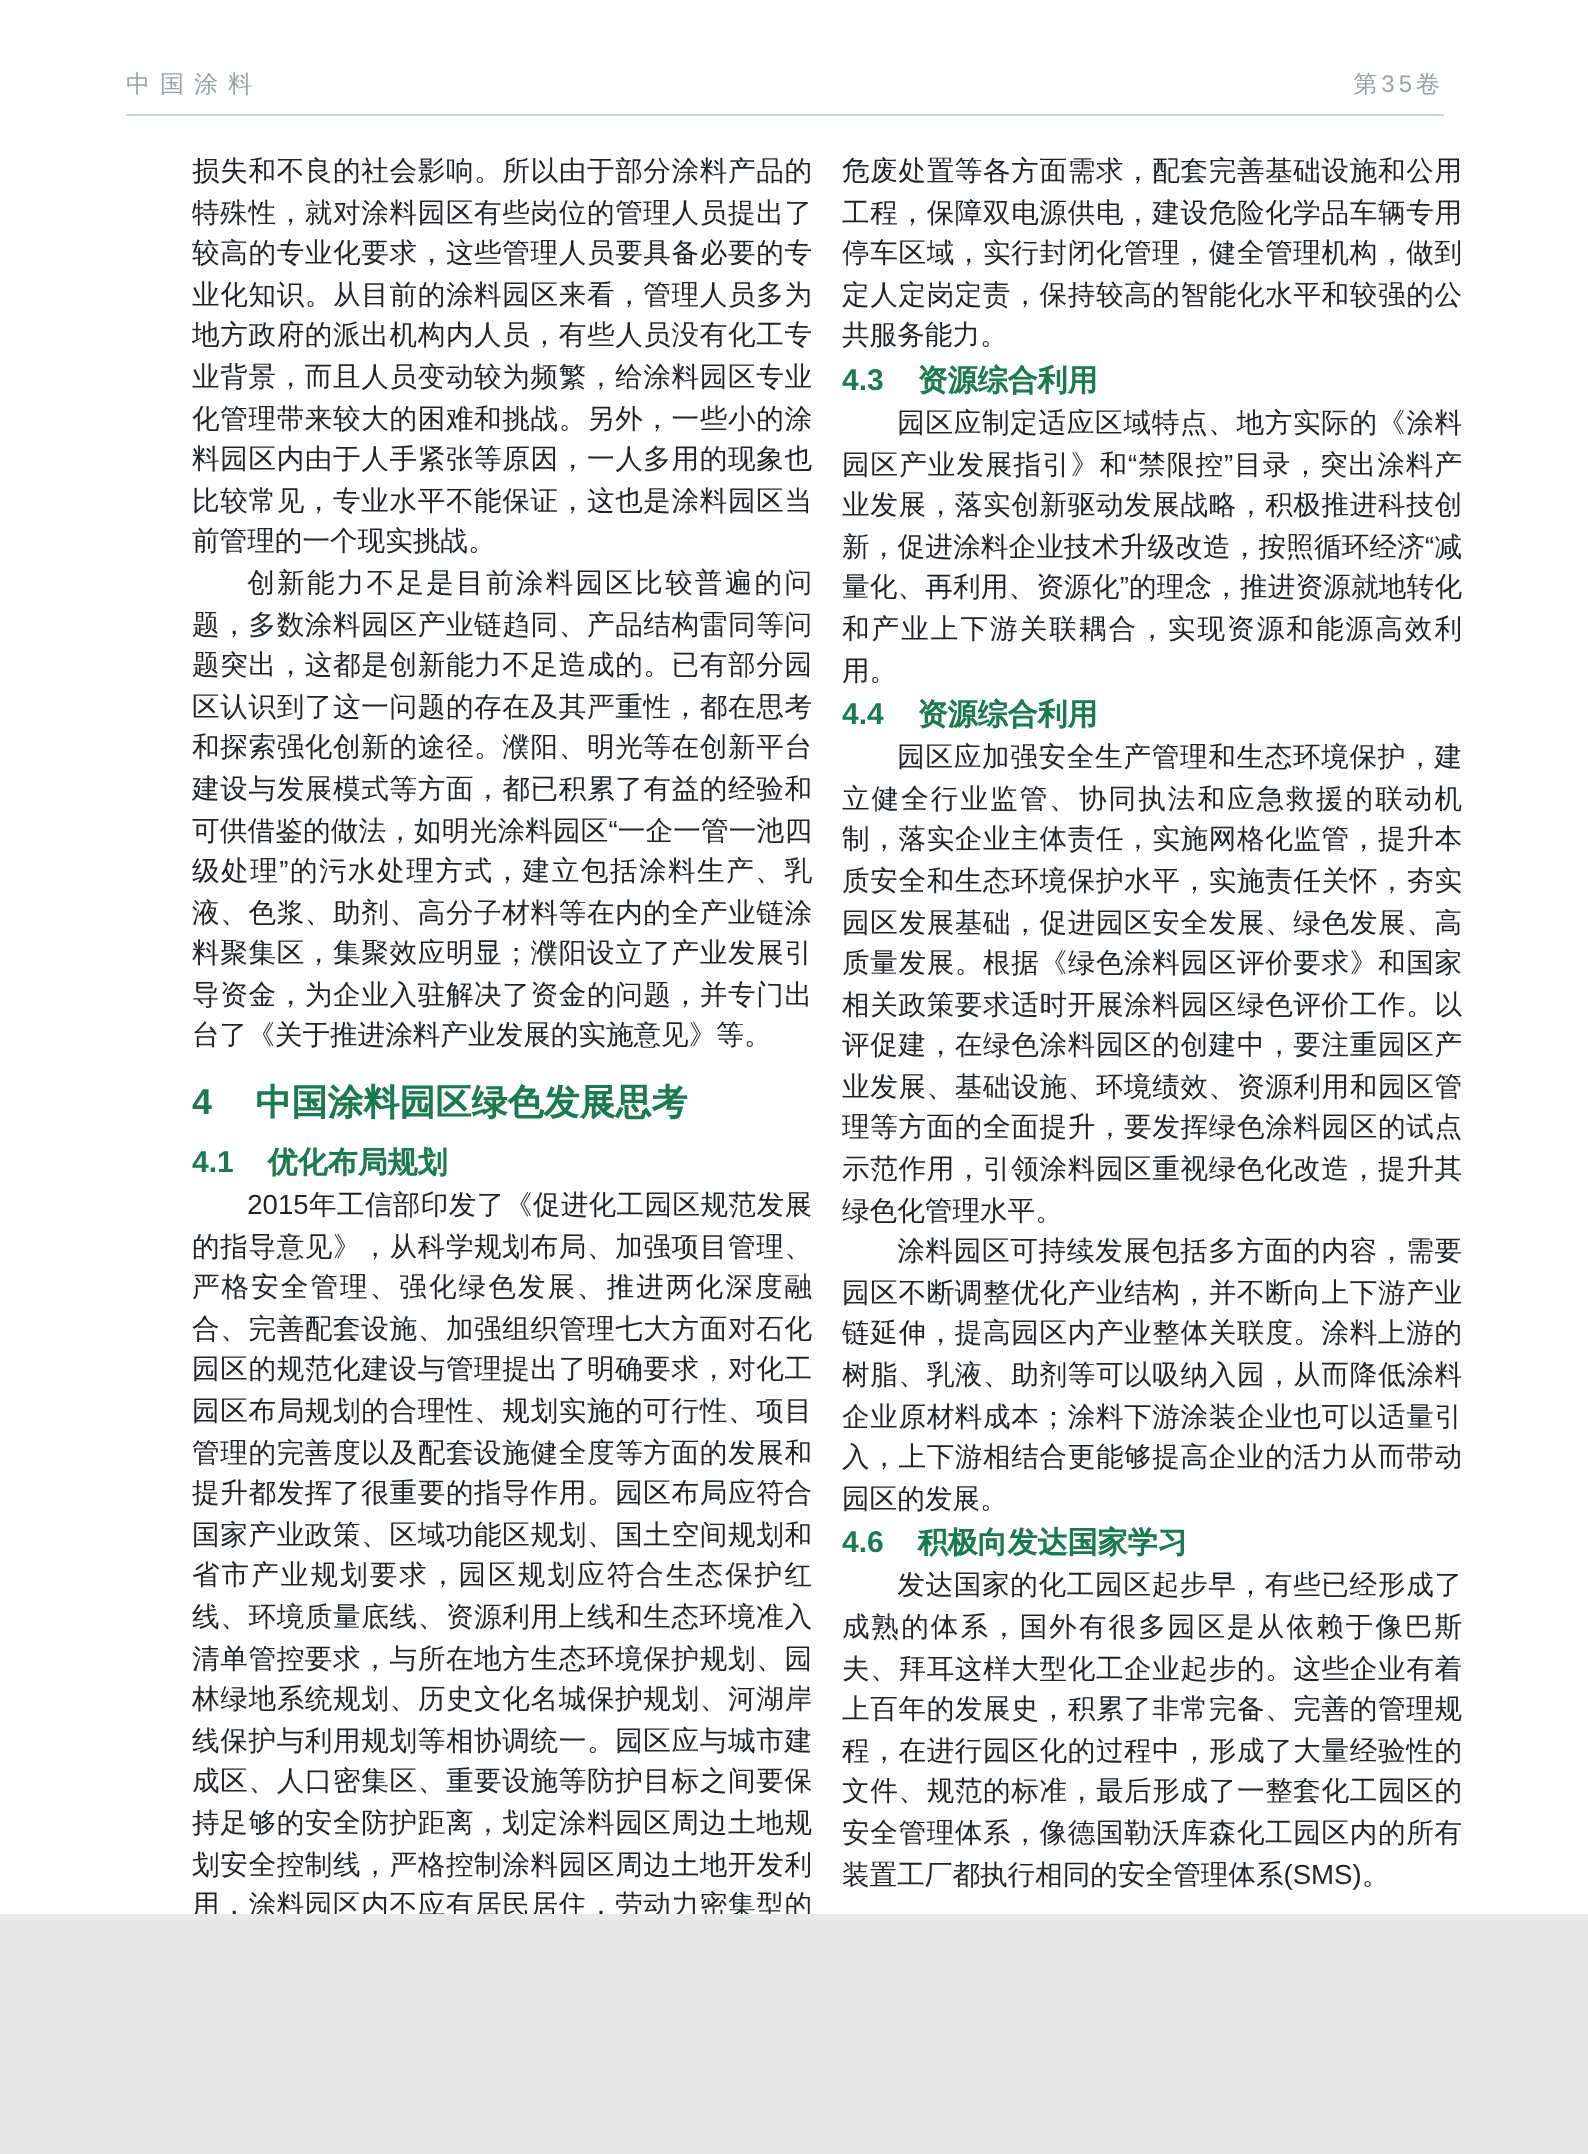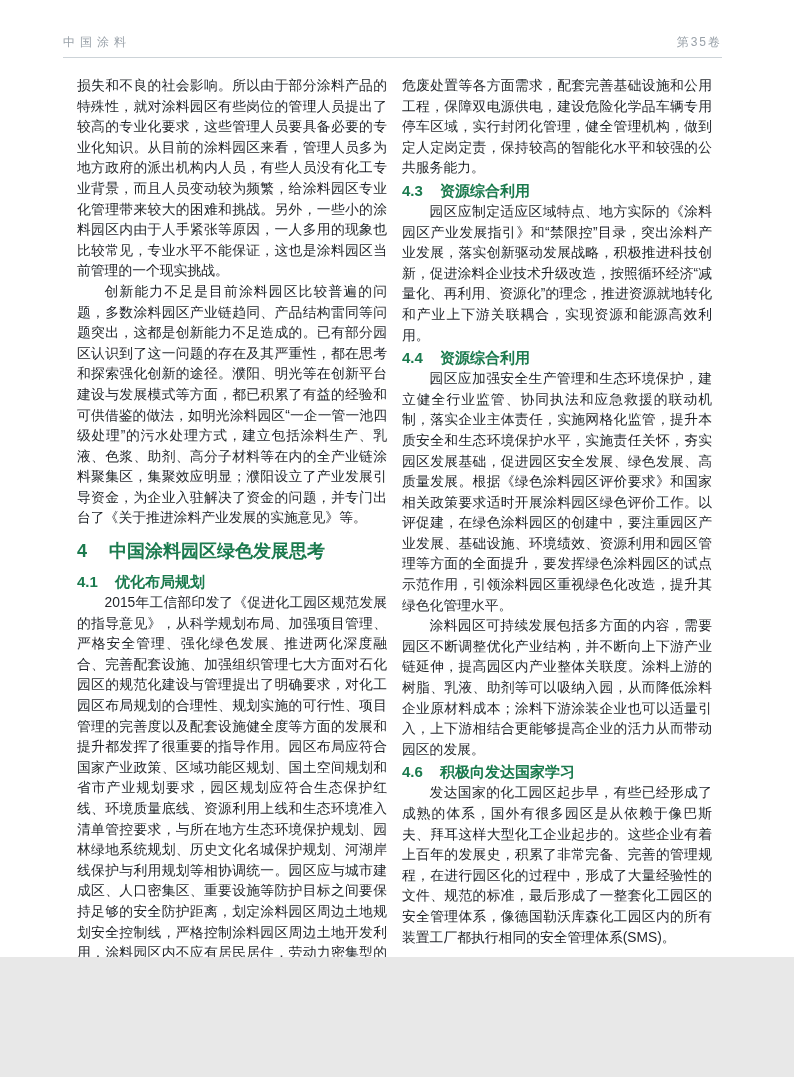--- a/index.html
+++ b/index.html
@@ -19,21 +19,21 @@
     font-size:12px;color:#99a1a9;
   }
   .journal-name{letter-spacing:5px;}
   .volume-label{letter-spacing:2px;}
   .header-rule{
     position:absolute;top:57px;left:63px;right:72px;
     border:none;border-top:1px solid #ccd3d8;height:0;margin:0;
   }
   
   .columns{
-    position:absolute;top:76px;left:77px;
+    position:absolute;top:76px;left:96px;
     width:635px;height:932px;
     display:flex;gap:15px;overflow:hidden;align-items:center;
   }
   .col{
     width:310px;height:100%;overflow:hidden;
     font-size:13.8px;line-height:20.6px;
     text-align:justify;
   }
   .para{margin:0;}
   .para.indent{text-indent:2em;}

